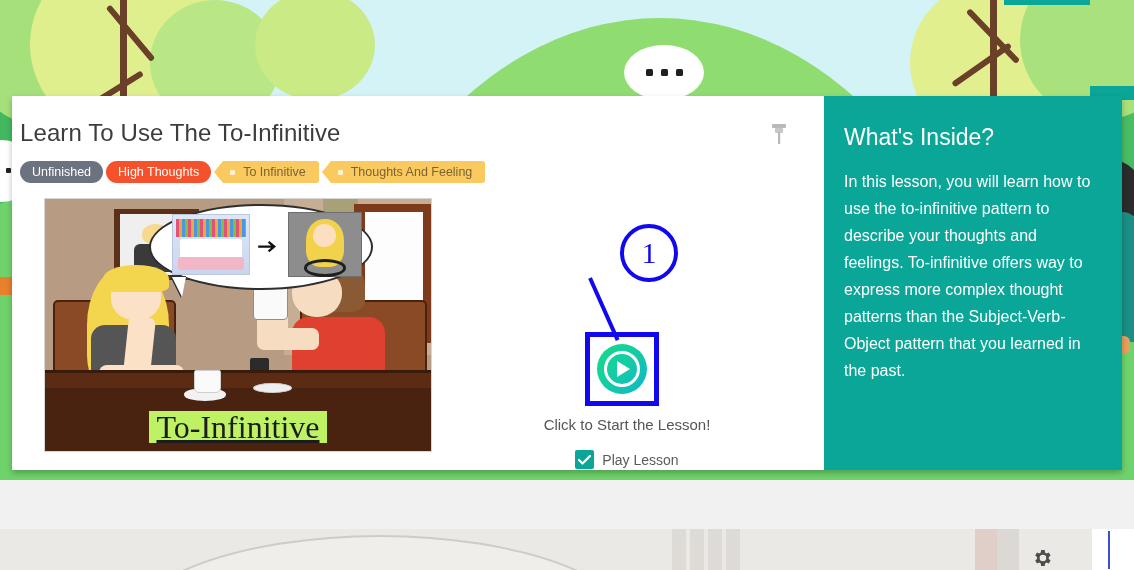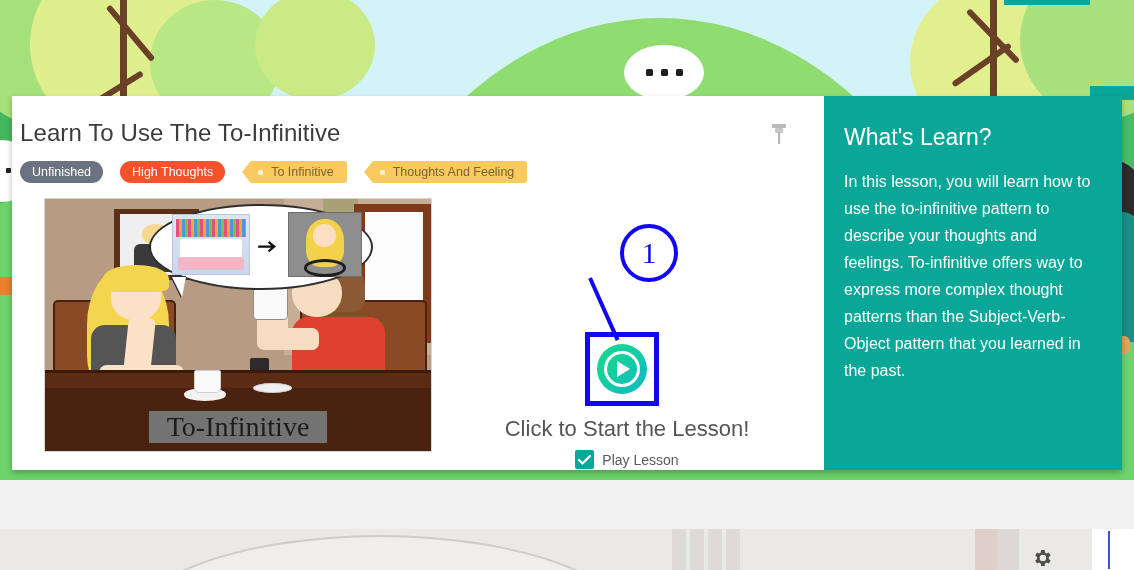--- a/index.html
+++ b/index.html
@@ -78,21 +78,21 @@
   .card-side {
     width: 298px; flex: 0 0 298px; background: #0aa697;
     padding: 26px 26px 0 20px; color: #fff;
   }
 
   .card-title {
     font-size: 24px; font-weight: 300; color: #3c3c3c; letter-spacing: .1px;
     line-height: 30px;
   }
 
-  .tag-row { display: flex; align-items: center; gap: 17px; margin-top: 13px; }
+  .tag-row { display: flex; align-items: center; gap: 3px; margin-top: 13px; }
   .chip {
     height: 22px; display: inline-flex; align-items: center;
     padding: 0 12px; border-radius: 11px; font-size: 12.5px; color: #fff;
     white-space: nowrap;
   }
   .chip-unfinished { background: #6b7280; }
   .chip-level { background: #f4512c; }
 
   .tag {
     position: relative; height: 22px; display: inline-flex; align-items: center;
@@ -174,22 +174,22 @@
   .m-arm-up { left: 55%; top: 38%; width: 8%; height: 17%; background:#f6dcc0; border-radius: 6px; }
   .m-cup    { left: 54%; top: 34%; width: 9%; height: 14%; background:#fafafa; border:1.5px solid #8d8d8d; border-radius: 2px 2px 4px 4px; }
   .m-watch  { left: 53%; top: 63%; width: 5%; height: 6%; background:#2b2b2b; border-radius: 2px; }
 
   .cup-sauc { left: 36%; top: 75%; width: 11%; height: 5%; background:#f2f2f2; border-radius: 50%; }
   .cup      { left: 38.5%; top: 68%; width: 7%; height: 9%; background:#fafafa; border-radius: 2px 2px 5px 5px; border:1px solid #cfcfcf;}
   .plate    { left: 54%; top: 73%; width: 10%; height: 4%; background:#efefef; border-radius: 50%; border: 1px solid #cfcfcf;}
 
   .thumb-label {
     position:absolute; left: 27%; top: 84%; width: 46%; height: 13%;
-    background: #737373; display:flex; align-items:center; justify-content:center;
-    font-size: 28px; color:#1c1c1c; font-family:"Liberation Serif", serif;
+    background: #bef264; display:flex; align-items:center; justify-content:center;
+    font-size: 32px; color:#1c1c1c; font-family:"Liberation Serif", serif;text-decoration:underline;
   }
 
   
   .play-area {
     position: absolute; left: 430px; top: 102px; width: 370px; height: 270px;
   }
   .anno-circle {
     position: absolute; left: 178px; top: 26px; width: 58px; height: 58px;
     border: 4px solid #1208f0; border-radius: 50%;
     display: flex; align-items: center; justify-content: center;
@@ -214,21 +214,21 @@
     width: 36px; height: 36px; border: 3px solid #fff; border-radius: 50%;
     display: flex; align-items: center; justify-content: center;
   }
   .play-tri {
     width: 0; height: 0; margin-left: 3px;
     border-top: 8px solid transparent; border-bottom: 8px solid transparent;
     border-left: 13px solid #fff;
   }
   .start-text {
     position: absolute; left: 0; top: 218px; width: 370px; text-align: center;
-    font-size: 22px; color: #555; font-weight: 300;
+    font-size: 15px; color: #555; font-weight: 300;
   }
   .sound-row {
     position: absolute; left: 0; top: 252px; width: 370px;
     display: flex; align-items: center; justify-content: center; gap: 8px;
   }
   .cbox {
     width: 19px; height: 19px; background: #0aa697; border-radius: 2px;
     display:flex; align-items:center; justify-content:center;
   }
   .cbox svg { display:block; }
@@ -413,21 +413,21 @@
             <svg width="13" height="10" viewBox="0 0 13 10">
               <path d="M1 5 L4.5 8.5 L12 1" stroke="#fff" stroke-width="2.2" fill="none" stroke-linecap="round" stroke-linejoin="round"></path>
             </svg>
           </span>
           <span class="sound-label">Play Lesson</span>
         </div>
       </div>
     </div>
 
     <div class="card-side">
-      <div class="side-title">What's Learn?</div>
+      <div class="side-title">What's Inside?</div>
       <div class="side-body">In this lesson, you will learn how to use the to-infinitive pattern to describe your thoughts and feelings. To-infinitive offers way to express more complex thought patterns than the Subject-Verb-Object pattern that you learned in the past.</div>
     </div>
   </div>
 
   <div class="below"></div>
 
   <div class="doc-strip">
     <div class="doc-arc"></div>
     <div class="doc-col" style="left:672px;"></div>
     <div class="doc-col" style="left:690px;"></div>

